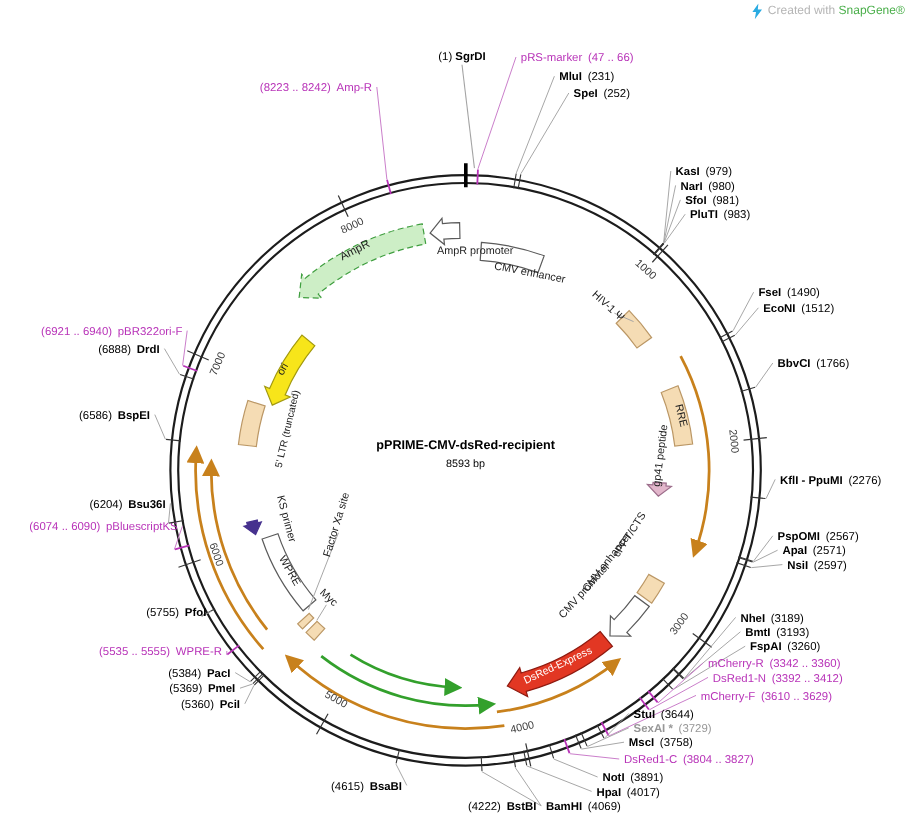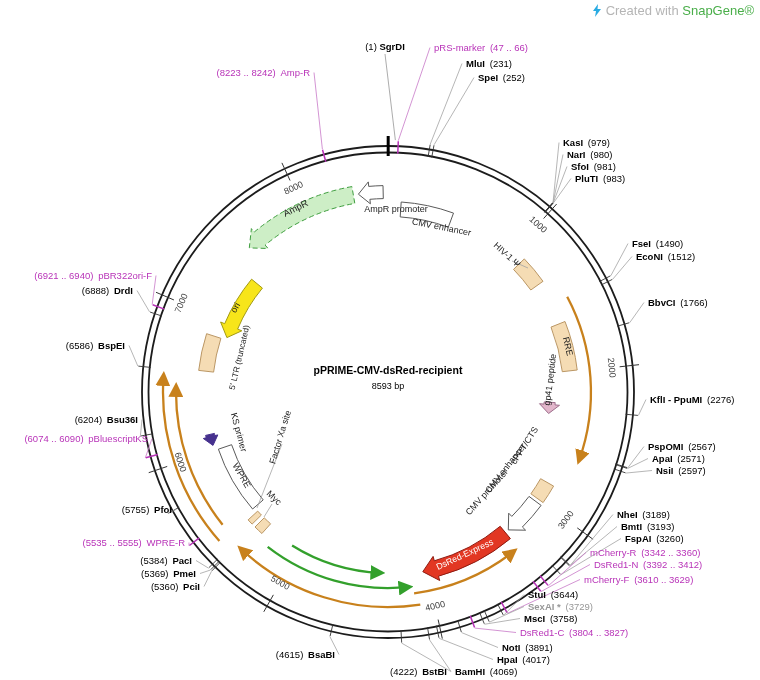--- a/index.html
+++ b/index.html
@@ -1,19 +1,19 @@
 <!DOCTYPE html>
 <html><head>
 <meta charset="utf-8">
 <style>
   html,body{margin:0;padding:0;background:#ffffff;}
   .stage{position:relative;width:760px;height:680px;background:#ffffff;overflow:hidden;
          font-family:"Liberation Sans",sans-serif;}
   .watermark{position:absolute;top:3px;right:6px;display:flex;align-items:center;gap:4px;
-             font-size:13px;color:#b5b5b5;}
+             font-size:10px;color:#b5b5b5;}
   .wm-brand{color:#49ae49;}
   svg text{font-family:"Liberation Sans",sans-serif;}
 </style>
 </head>
 <body>
 
 <div class="stage">
   <div class="watermark">
     <span style="display:inline-flex;">
       <svg width="10" height="13" viewBox="0 0 10 13" aria-hidden="true">

